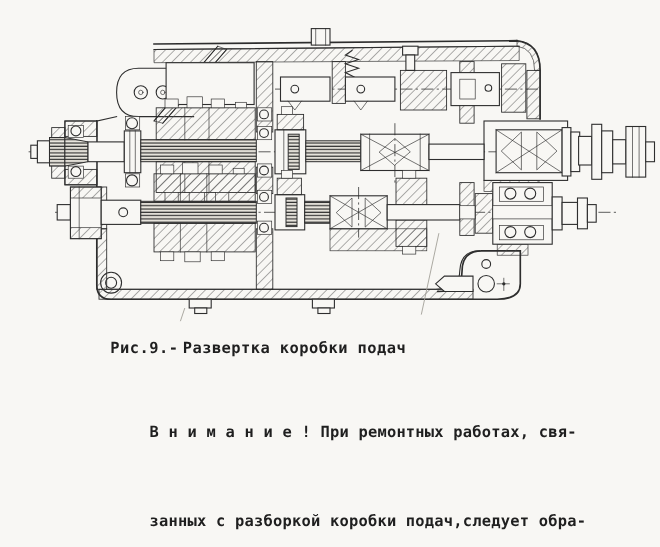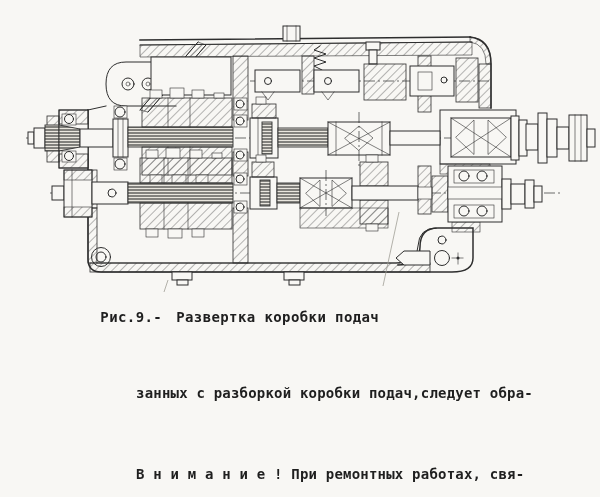--- a/index.html
+++ b/index.html
@@ -24,21 +24,21 @@
   .sp {stroke:var(--line);stroke-width:.9;fill:url(#spl);}
   .thick{stroke-width:1.5;}
   .thin{stroke-width:.6;}
   .cl {stroke:var(--line);stroke-width:.7;stroke-dasharray:11 3 2 3;fill:none;}
   .faint{stroke:#a09e96;stroke-width:.8;fill:none;}
 
   .caption{
     position:absolute;left:65px;top:293px;
     font-size:14px;font-weight:bold;letter-spacing:.4px;white-space:pre;
   }
-  .caption .title{margin-left:14px;}
+  .caption .title{margin-left:4px;}
   .note{
     position:absolute;left:136px;top:326px;width:460px;
     font-size:14px;font-weight:bold;line-height:27px;
     letter-spacing:.2px;white-space:pre;
   }
   .note-line{height:27px;}
 </style>
 </head>
 <body>
 
@@ -288,21 +288,21 @@
       <line class="faint" x1="399" y1="212" x2="383" y2="286"></line>
       <line class="faint" x1="168" y1="280" x2="164" y2="292"></line>
     </g>
   </svg>
 
   <div class="caption">
     <span>Рис.9.-</span><span class="title">Развертка коробки подач</span>
   </div>
 
   <div class="note">
+    <div class="note-line">В н и м а н и е ! При ремонтных работах, свя-</div>
     <div class="note-line">занных с разборкой коробки подач,следует обра-</div>
-    <div class="note-line">В н и м а н и е ! При ремонтных работах, свя-</div>
     
     
     
     
   </div>
 
 </div>
 
 </body></html>

